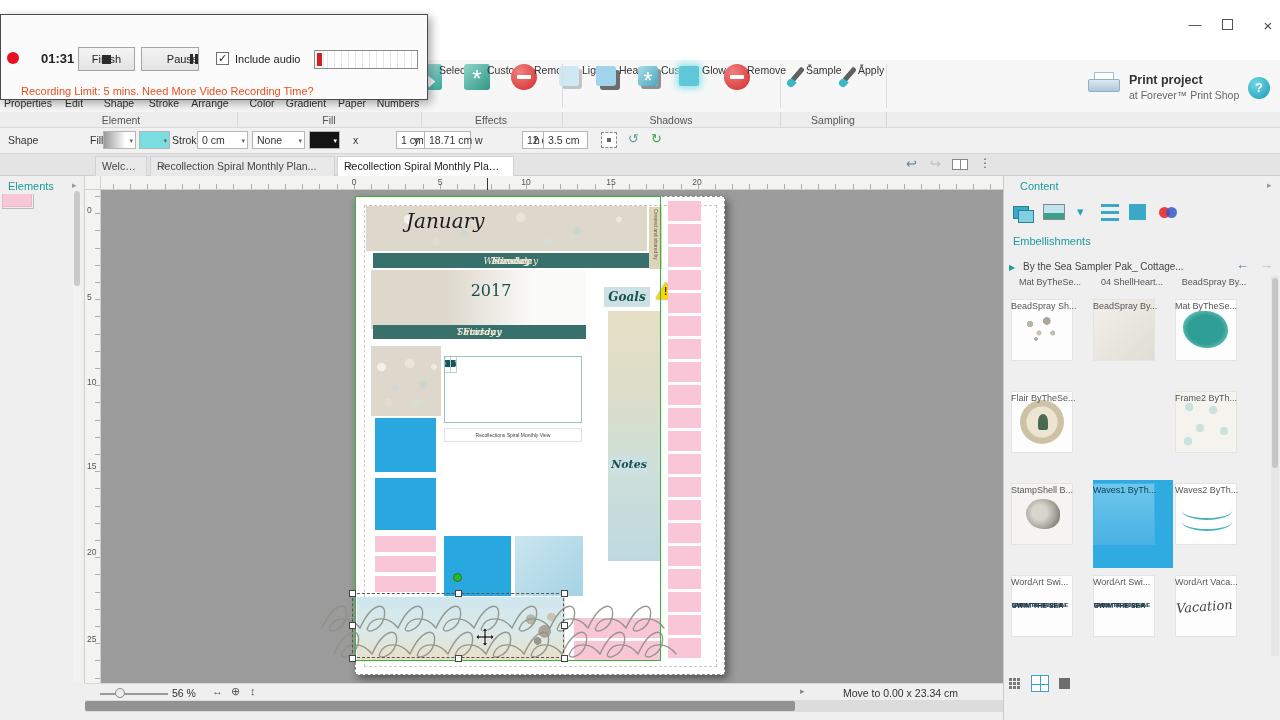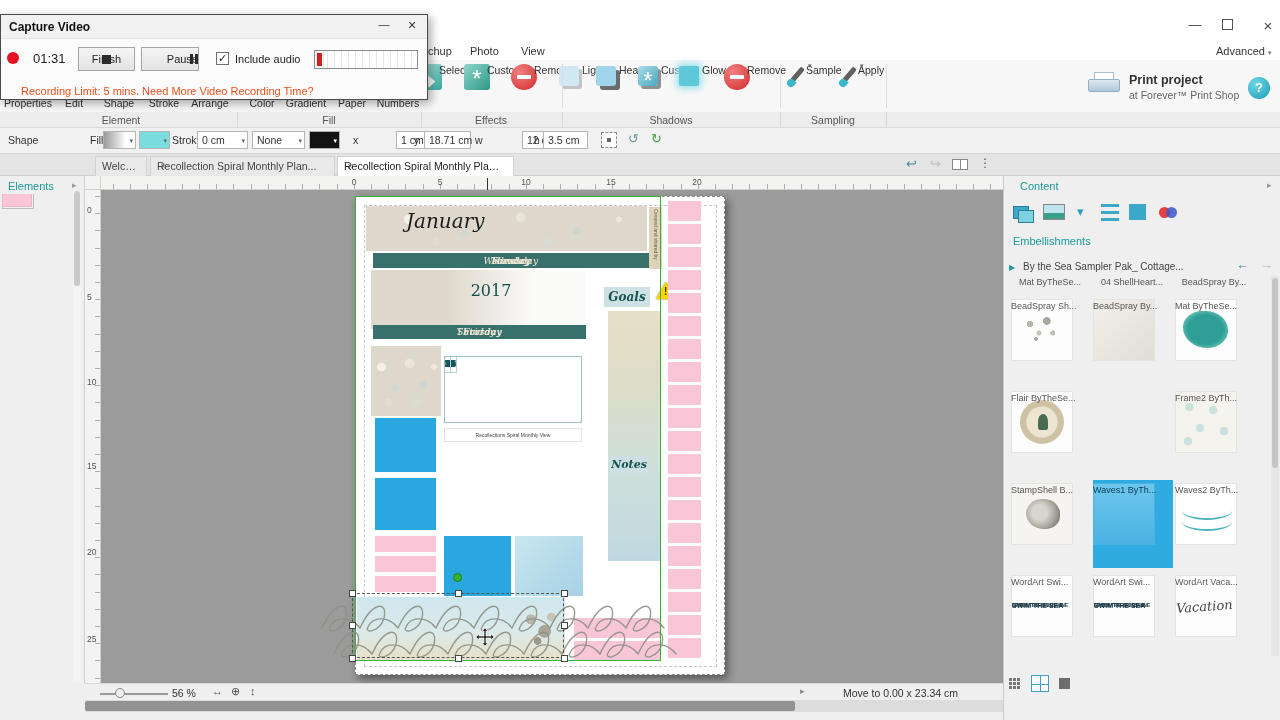--- a/index.html
+++ b/index.html
@@ -244,21 +244,21 @@
   #view-thumbs{left:27px;top:499px;width:18px;height:17px;background:#fff;border:1px solid #3aa0d0;background-image:linear-gradient(#3aa0d0,#3aa0d0),linear-gradient(#3aa0d0,#3aa0d0);background-size:1px 100%,100% 1px;background-position:8px 0,0 8px;background-repeat:no-repeat;}
   #view-block{left:55px;top:502px;width:11px;height:11px;background:#6d6d6d;}
 
   
   #capture{left:0;top:14px;width:428px;height:86px;background:#fbfbfb;border:1px solid #4a4a4a;box-shadow:3px 3px 9px rgba(0,0,0,.35);}
   #cap-titlebar{left:0;top:0;width:426px;height:24px;background:#f1f1f1;border-bottom:1px solid #e2e2e2;}
   #cap-title{left:8px;top:5px;font-size:12px;font-weight:bold;color:#111;}
   #cap-min{left:372px;top:3px;width:22px;text-align:center;font-size:11px;color:#333;}
   #cap-close{left:400px;top:2px;width:22px;text-align:center;font-size:14px;color:#333;}
   #rec-dot{left:6px;top:37px;width:12px;height:12px;border-radius:50%;background:#e81123;}
-  #cap-timer{left:32px;top:36px;font-size:13px;font-weight:normal;color:#222;}
+  #cap-timer{left:40px;top:36px;font-size:13px;font-weight:bold;color:#222;}
   .cap-btn{top:32px;height:24px;background:linear-gradient(#f4f4f4,#e3e3e3);border:1px solid #a5a5a5;display:flex;align-items:center;justify-content:center;gap:5px;font-size:11px;color:#222;}
   #btn-finish{left:77px;width:57px;} #btn-pause{left:140px;width:58px;justify-content:flex-end;}
   .stop-ic{position:static;width:9px;height:9px;background:#2b2b2b;flex:none;}
   .pause-ic{position:static;width:8px;height:10px;border-left:3px solid #2b2b2b;border-right:3px solid #2b2b2b;flex:none;}
   #cap-check{left:215px;top:37px;width:13px;height:13px;background:#fff;border:1px solid #707070;font-size:11px;line-height:11px;text-align:center;color:#222;}
   #cap-audio-label{left:234px;top:38px;font-size:11px;color:#222;}
   #cap-meter{left:313px;top:35px;width:104px;height:19px;background:#fff;border:1px solid #8a8a8a;background-image:repeating-linear-gradient(to right,#e6e6e6 0 1px,transparent 1px 7px);background-position:12px 0;}
   #meter-red{left:2px;top:2px;width:5px;height:13px;background:#cc2222;}
   #cap-warning{left:20px;top:70px;font-size:11px;color:#e8501e;white-space:nowrap;}
   #cap-warning span{position:static;}
@@ -267,26 +267,20 @@
 <body>
 
 <div id="app">
 
   <div id="titlebar">
     <span class="wbtn g-min" id="win-min"></span>
     <span id="win-max"></span>
     <span class="wbtn g-close" id="win-close"></span>
   </div>
 
-  <div id="menubar">
-    <span id="menu-chup">chup</span>
-    <span id="menu-photo">Photo</span>
-    <span id="menu-view">View</span>
-    <span id="menu-advanced"><span style="position:static">Advanced</span><span class="arr g-dd"></span></span>
-  </div>
 
   <div id="ribbon">
       <div class="rib-btn" style="left: 416px;">
         <span class="ribicon select-icon"></span>
         <span class="rib-label">Select</span>
       </div>
       <div class="rib-btn" style="left: 464px;">
         <span class="ribicon custom-effect-icon"></span>
         <span class="rib-label">Custom</span>
       </div>
@@ -677,25 +671,20 @@
           <span class="vac-text">Vacation</span>
         </span>
         <span class="emb-label">WordArt Vaca...</span>
       </div>
       <span class="emb-partial-label" style="left: 46px;">Mat ByTheSe...</span>
       <span class="emb-partial-label" style="left: 128px;">04 ShellHeart...</span>
       <span class="emb-partial-label" style="left: 210px;">BeadSpray By...</span>
     </div>
 
   <div id="capture">
-    <div id="cap-titlebar">
-      <span id="cap-title">Capture Video</span>
-      <span id="cap-min" class="g-min"></span>
-      <span id="cap-close" class="g-close"></span>
-    </div>
     <span id="rec-dot"></span>
     <span id="cap-timer">01:31</span>
     <div id="btn-finish" class="cap-btn">
       <span class="stop-ic"></span>
       <span style="position:static">Finish</span>
     </div>
     <div id="btn-pause" class="cap-btn">
       <span class="pause-ic"></span>
       <span style="position:static">Pause</span>
     </div>

